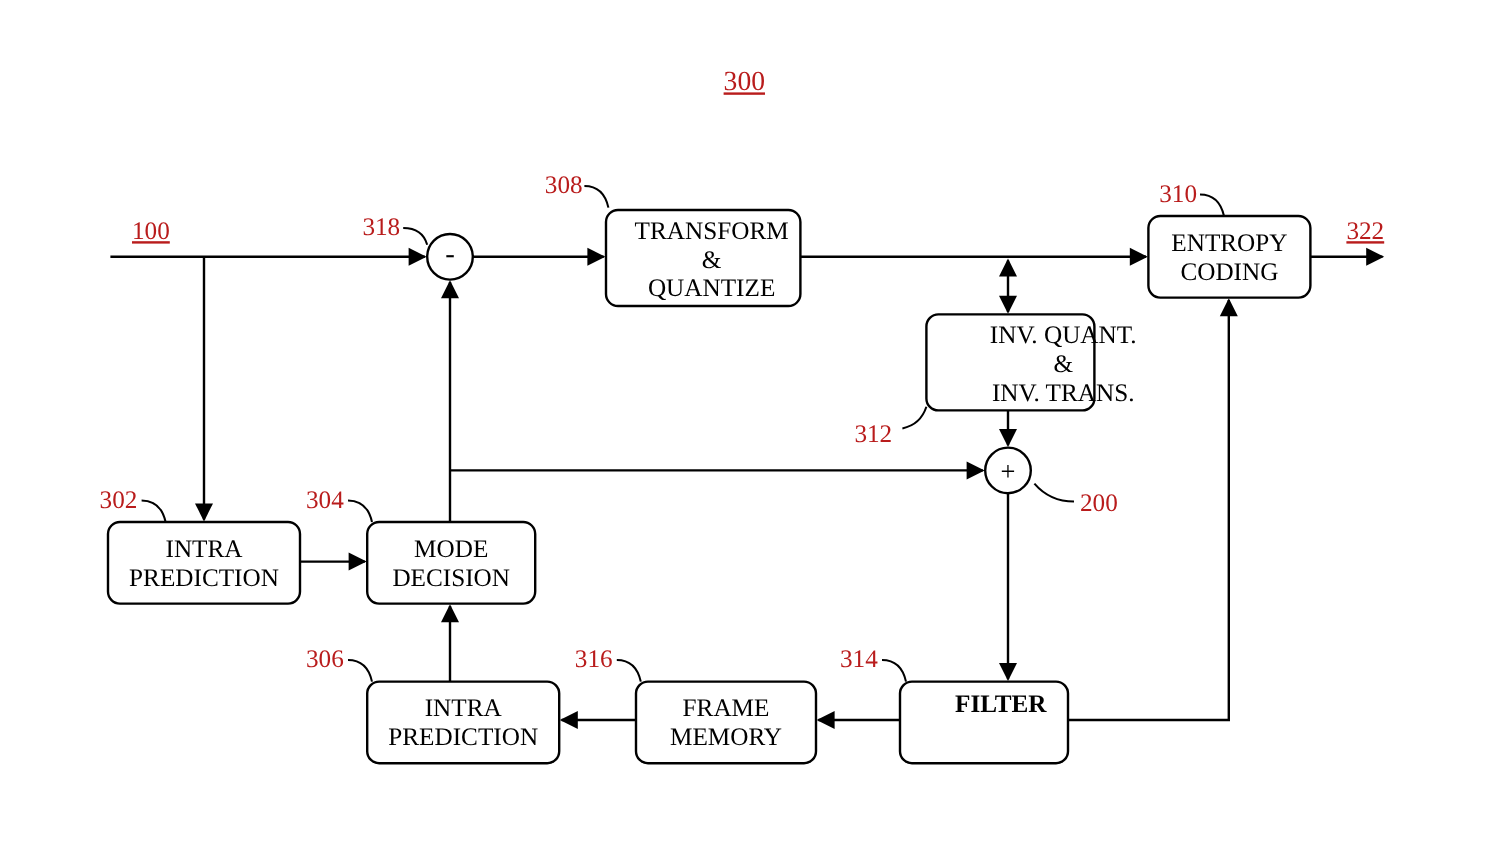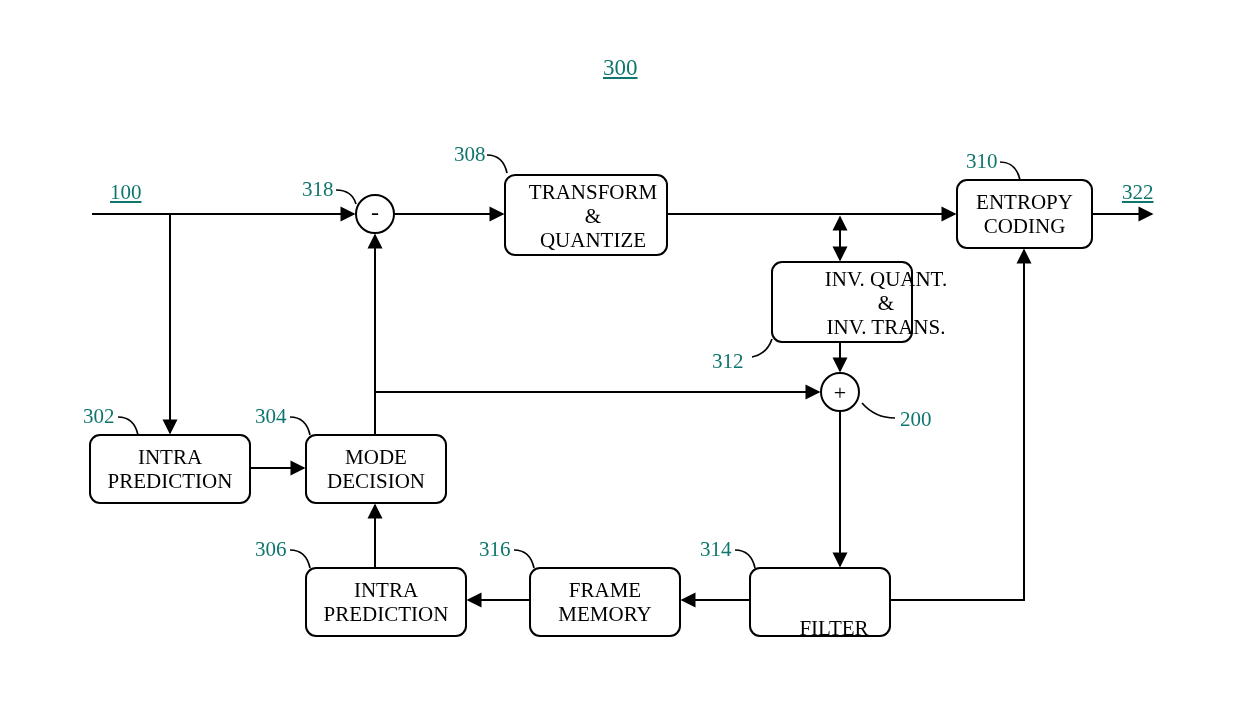--- a/index.html
+++ b/index.html
@@ -22,21 +22,21 @@
     position: absolute;
     font-size: 21px;
     color: #000;
     text-align: center;
     line-height: 1.15;
     white-space: pre;
   }
   .refnum {
     position: absolute;
     font-size: 21px;
-    color: #0f766e;
+    color: #b91c1c;
   }
   .refnum.underlined {
     text-decoration: underline;
   }
 </style>
 </head>
 <body>
 
 <svg width="1240" height="714" viewBox="0 0 1240 714">
   <defs>
@@ -113,21 +113,21 @@
 &amp;
 INV. TRANS.</div>
 <div class="label" style="left:90px;  top:445px; width:160px;">INTRA
 PREDICTION</div>
 <div class="label" style="left:306px; top:445px; width:140px;">MODE
 DECISION</div>
 <div class="label" style="left:306px; top:578px; width:160px;">INTRA
 PREDICTION</div>
 <div class="label" style="left:530px; top:578px; width:150px;">FRAME
 MEMORY</div>
-<div class="label" style="left:750px; top:616px; width:168px;">FILTER</div>
+<div class="label" style="left:750px; top:574px; width:168px;font-weight:bold;">FILTER</div>
 
 <div class="label" style="left:360px; top:199px; width:30px; font-size:24px;">-</div>
 <div class="label" style="left:825px; top:380px; width:30px; font-size:22px;">+</div>
 
 <div class="refnum" style="left:454px; top:142px;">308</div>
 <div class="refnum" style="left:966px; top:149px;">310</div>
 <div class="refnum" style="left:302px; top:177px;">318</div>
 <div class="refnum" style="left:712px; top:349px;">312</div>
 <div class="refnum" style="left:900px; top:407px;">200</div>
 <div class="refnum" style="left:83px;  top:404px;">302</div>

